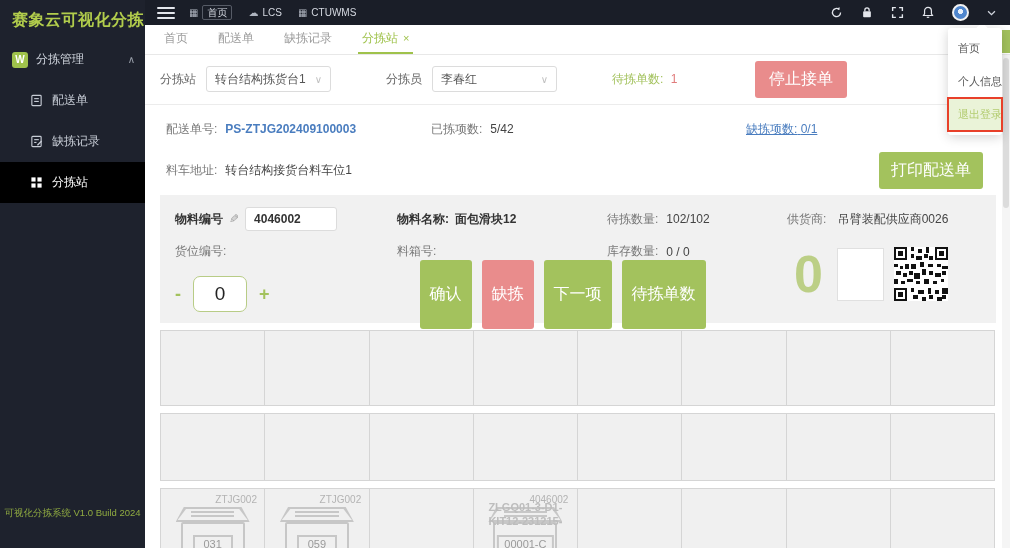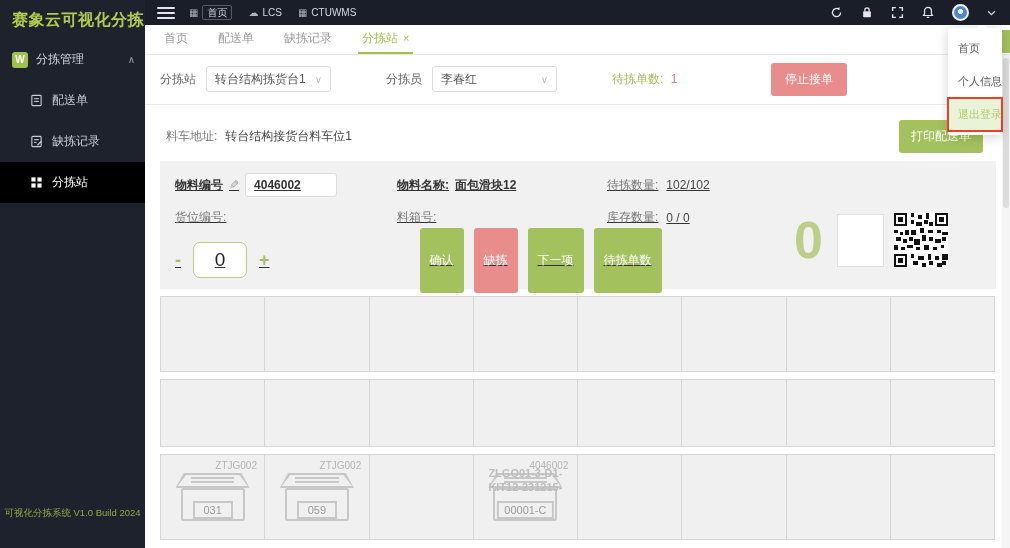--- a/index.html
+++ b/index.html
@@ -43,37 +43,37 @@
   .content { position:absolute; left:145px; top:55px; right:0; bottom:0; background:#fff; overflow:hidden; }
 
   .toolbar { display:flex; align-items:center; margin:8px 15px 0 15px; height:32px; }
   .lab { color:#666; margin-right:10px; white-space:nowrap; }
   .select { width:125px; height:26px; border:1px solid #dcdcdc; border-radius:3px; background:#fff; display:flex; align-items:center; padding:0 8px; color:#555; cursor:pointer; }
   .select .sel-chev { margin-left:auto; color:#c0c0c0; font-size:10px; }
   .sel-gap { width:55px; }
   .pending { margin-left:55px; white-space:nowrap; }
   .pending .p-lab { color:var(--theme-green); }
   .pending .p-val { color:var(--pending-red); margin-left:4px; }
-  .btn { border:none; border-radius:3px; color:#fff; font-size:12px; cursor:pointer; font-family:inherit; }
+  .btn { border:none; border-radius:3px; color:#fff; font-size:16px; cursor:pointer; font-family:inherit; }
   .btn-stop { background:var(--danger-red); padding:8px 14px; margin-left:auto; margin-right:148px; }
   .divider { height:1px; background:#ececec; margin-top:9px; }
 
   .info-row { display:flex; align-items:center; margin:0 15px; padding-left:6px; }
   .info-row.r1 { margin-top:14px; height:20px; }
   .info-row.r2 { margin-top:16px; height:30px; }
   .col-a { width:265px; display:flex; align-items:center; }
   .col-b { width:315px; display:flex; align-items:center; }
   .ilab { color:#777; margin-right:8px; white-space:nowrap; }
   .ival { color:#444; white-space:nowrap; }
   .link { color:var(--link-blue); font-weight:bold; text-decoration:none; cursor:pointer; }
   .link-u { color:var(--link-blue); text-decoration:underline; cursor:pointer; white-space:nowrap; }
   .btn-print { background:var(--theme-green); padding:8px 12px; margin-left:auto; margin-right:12px; }
 
   
-  .card { position:relative; margin:10px 14px 0 15px; height:128px; background:#f1f1f1; border-radius:0; padding:12px 15px;text-decoration:underline; }
+  .card { position:relative; margin:10px 14px 0 15px; height:128px; background:#f1f1f1; border-radius:0; padding:12px 15px; }
   .card-row { display:flex; align-items:center; }
   .ca { width:222px; display:flex; align-items:center; }
   .cb { width:210px; display:flex; align-items:center; }
   .cc { width:180px; display:flex; align-items:center;text-align:center; }
   .blab { color:#333; font-weight:bold; margin-right:6px; white-space:nowrap; }
   .edit-ic { color:#999; font-size:12px; margin-right:6px; transform:scaleX(-1); display:inline-block; }
   .code-input { width:92px; height:24px; border:1px solid #dcdcdc; border-radius:3px; font-weight:bold; font-size:12px; padding:0 8px; color:#333; font-family:inherit; }
   .row-b { margin-top:12px; }
   .row-c { margin-top:12px; height:44px; }
   .stepper { display:flex; align-items:center; gap:12px; }
@@ -231,20 +231,33 @@
       </div>
       <div class="pending">
         <span class="p-lab">待拣单数:</span>
         <span class="p-val">1</span>
       </div>
       <button class="btn btn-stop">停止接单</button>
     </div>
 
     <div class="divider"></div>
 
+    <div class="info-row r1">
+      <div class="col-a">
+        <span class="ilab">配送单号:</span>
+        <a class="link">PS-ZTJG202409100003</a>
+      </div>
+      <div class="col-b">
+        <span class="ilab">已拣项数:</span>
+        <span class="ival">5/42</span>
+      </div>
+      <div>
+        <span class="link-u"><span>缺拣项数:</span> <span>0/1</span></span>
+      </div>
+    </div>
 
     <div class="info-row r2">
       <div class="col-b">
         <span class="ilab">料车地址:</span>
         <span class="ival">转台结构接货台料车位1</span>
       </div>
       <button class="btn btn-print">打印配送单</button>
     </div>
 
     <div class="card">
@@ -254,20 +267,24 @@
           <span class="edit-ic">✎</span>
           <input class="code-input" value="4046002" style="">
         </div>
         <div class="cb">
           <span class="blab">物料名称:</span>
           <span class="blab">面包滑块12</span>
         </div>
         <div class="cc">
           <span class="ilab">待拣数量:</span>
           <span class="ival">102/102</span>
+        </div>
+        <div>
+          <span class="ilab">供货商:</span>
+          <span class="ival">吊臂装配供应商0026</span>
         </div>
       </div>
       <div class="card-row row-b">
         <div class="ca">
             <span class="ilab">货位编号:</span>
           </div>
         <div class="cb">
             <span class="ilab">料箱号:</span>
           </div>
         <div class="cc">

